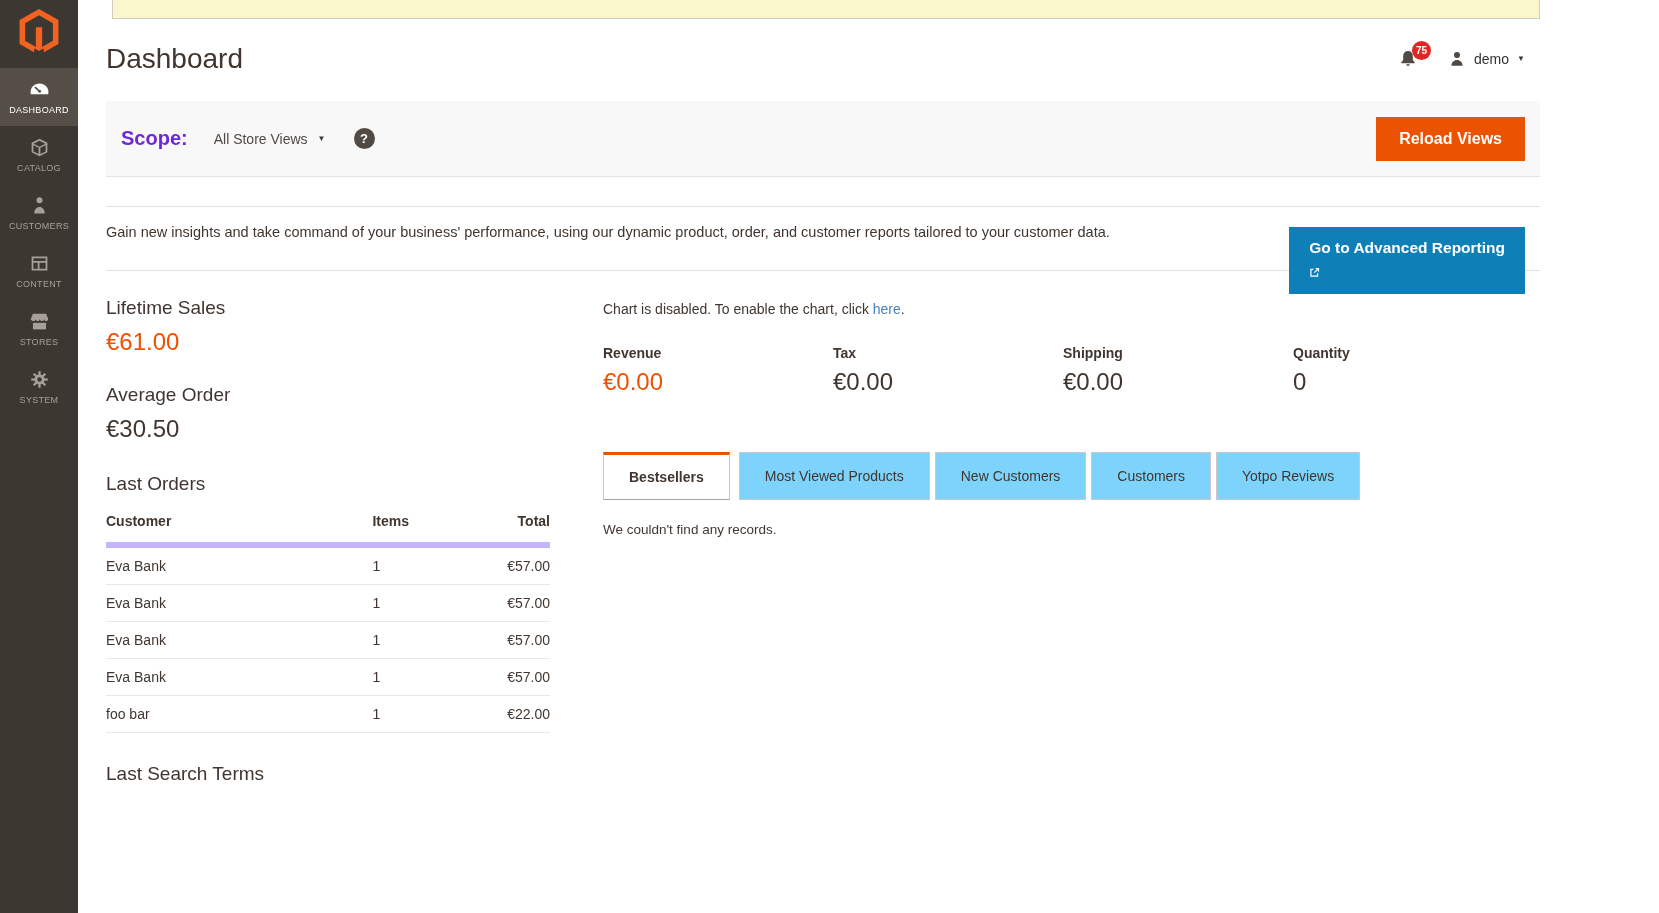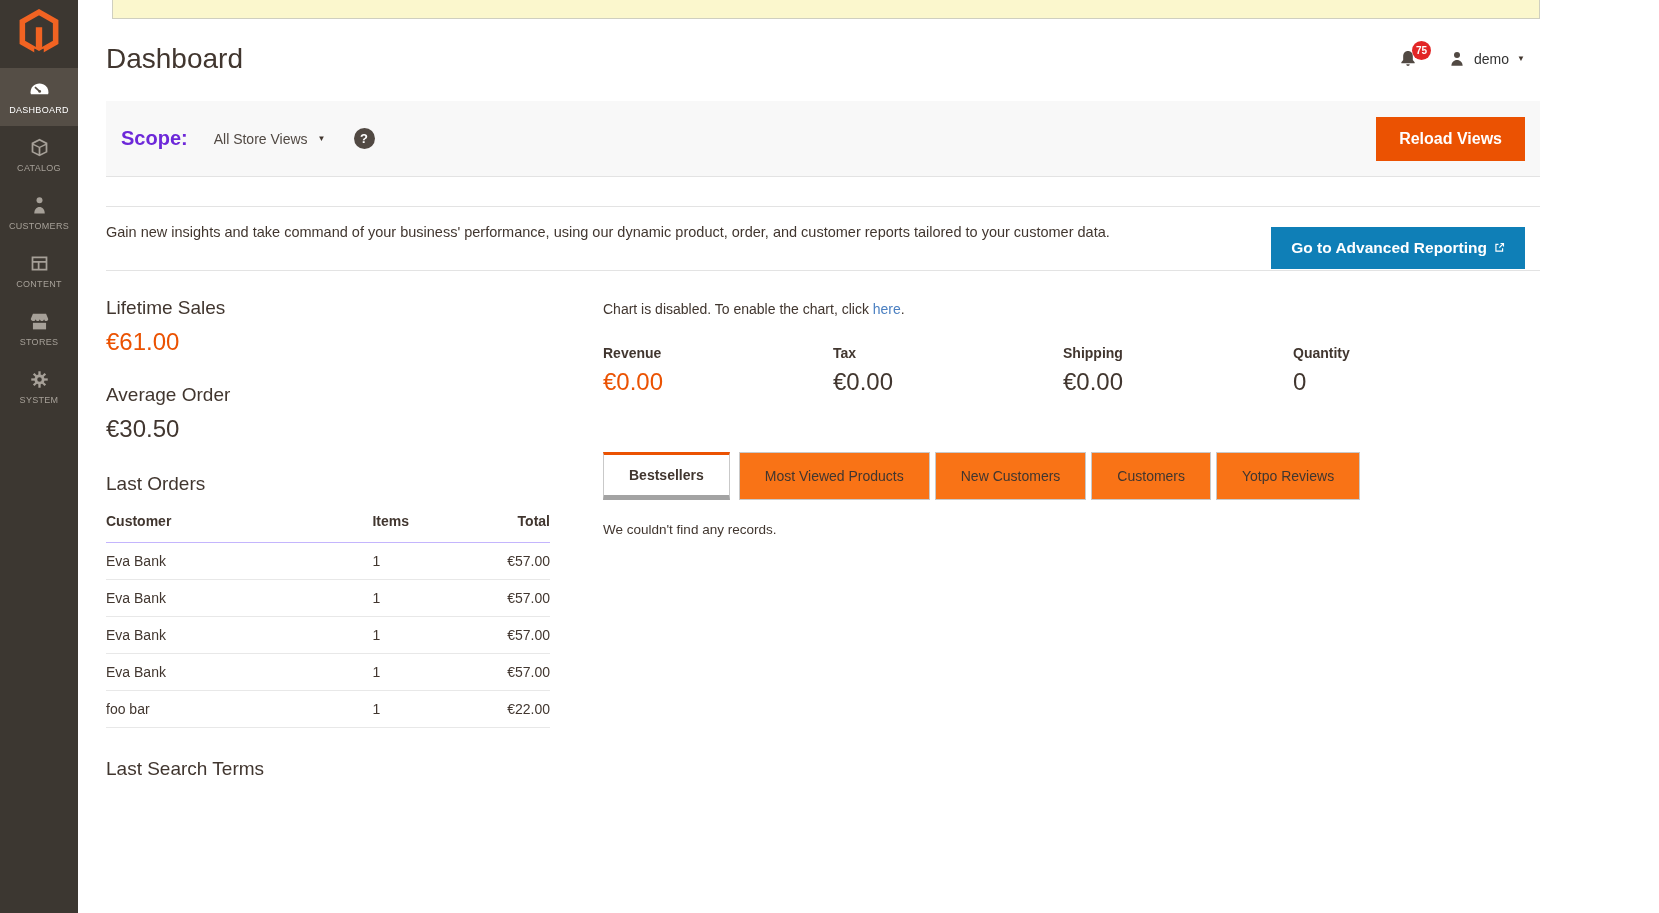--- a/index.html
+++ b/index.html
@@ -84,59 +84,59 @@
   
   .ar-section { position: relative; padding: 17px 0 30px; border-bottom: 1px solid #e3e3e3; }
   .ar-title { font-size: 19px; font-weight: bold; margin: 0 0 13px; }
   .ar-desc { font-size: 14.5px; margin: 0; color: #41362f; }
   .ar-btn {
     position: absolute; right: 15px; top: 20px;
     background: #0f7fb7; color: #fff;
     border: none; font-family: inherit;
     font-size: 15.5px; font-weight: bold;
     padding: 12px 20px; cursor: pointer;
-    display: flex; align-items: flex-start; gap: 7px;
+    display: flex; align-items: flex-start; gap: 7px; flex-direction: column;
   }
   .ar-btn svg { width: 11px; height: 11px; margin-top: -2px; }
 
   
   .dash-grid { display: flex; margin-top: 26px; }
   .col-left { width: 444px; flex: none; }
   .col-right { flex: 1; margin-left: 53px; min-width: 0; }
 
   .section-title { font-size: 19px; font-weight: normal; margin: 0; color: #41362f; }
   .stat-value { font-size: 24px; margin: 9px 0 0; color: #41362f; }
   .orange { color: #eb5202; }
   .mt-block { margin-top: 30px; }
 
   table { width: 100%; border-collapse: collapse; margin-top: 12px; font-size: 14px; color: #41362f; }
-  th { text-align: left; font-weight: bold; padding: 6px 0 13px; border-bottom: 1px solid #c4b5fd; }
+  th { text-align: left; font-weight: bold; padding: 6px 0 13px; border-bottom: 6px solid #c4b5fd; }
   td { padding: 10px 0; border-bottom: 1px solid #e8e8e8; }
   .c1 { width: 60%; }
   .c2 { width: 23%; }
   .c3 { text-align: right; }
 
   .chart-note { font-size: 14px; margin-top: 4px; }
   .link { color: #4a7fc1; cursor: pointer; text-decoration: none; }
 
   .totals { display: flex; margin-top: 28px; }
   .total-col { width: 230px; }
   .total-label { font-size: 14px; font-weight: bold; }
   .total-value { font-size: 24px; margin-top: 7px; }
 
   .tabs { display: flex; margin-top: 56px; height: 48px; }
   .tab {
-    background: #f97316; border: 1px solid #c9c9c9;
+    background: #7dd3fc; border: 1px solid #c9c9c9;
     margin-right: 5px; padding: 0 25px;
     display: flex; align-items: center;
     font-size: 14px; color: #41362f; cursor: pointer; white-space: nowrap;
   }
   .tab.active {
     background: #fff; font-weight: bold;
-    border-top: 3px solid #eb5202; border-bottom: 5px solid #a3a3a3;
+    border-top: 3px solid #eb5202; border-bottom: 1px solid #a3a3a3;
     margin-right: 9px;
   }
   .tab-empty { font-size: 13.5px; margin-top: 22px; }
 </style>
 </head>
 <body>
 
 <div class="sidebar">
   <div class="logo">
     <span>

